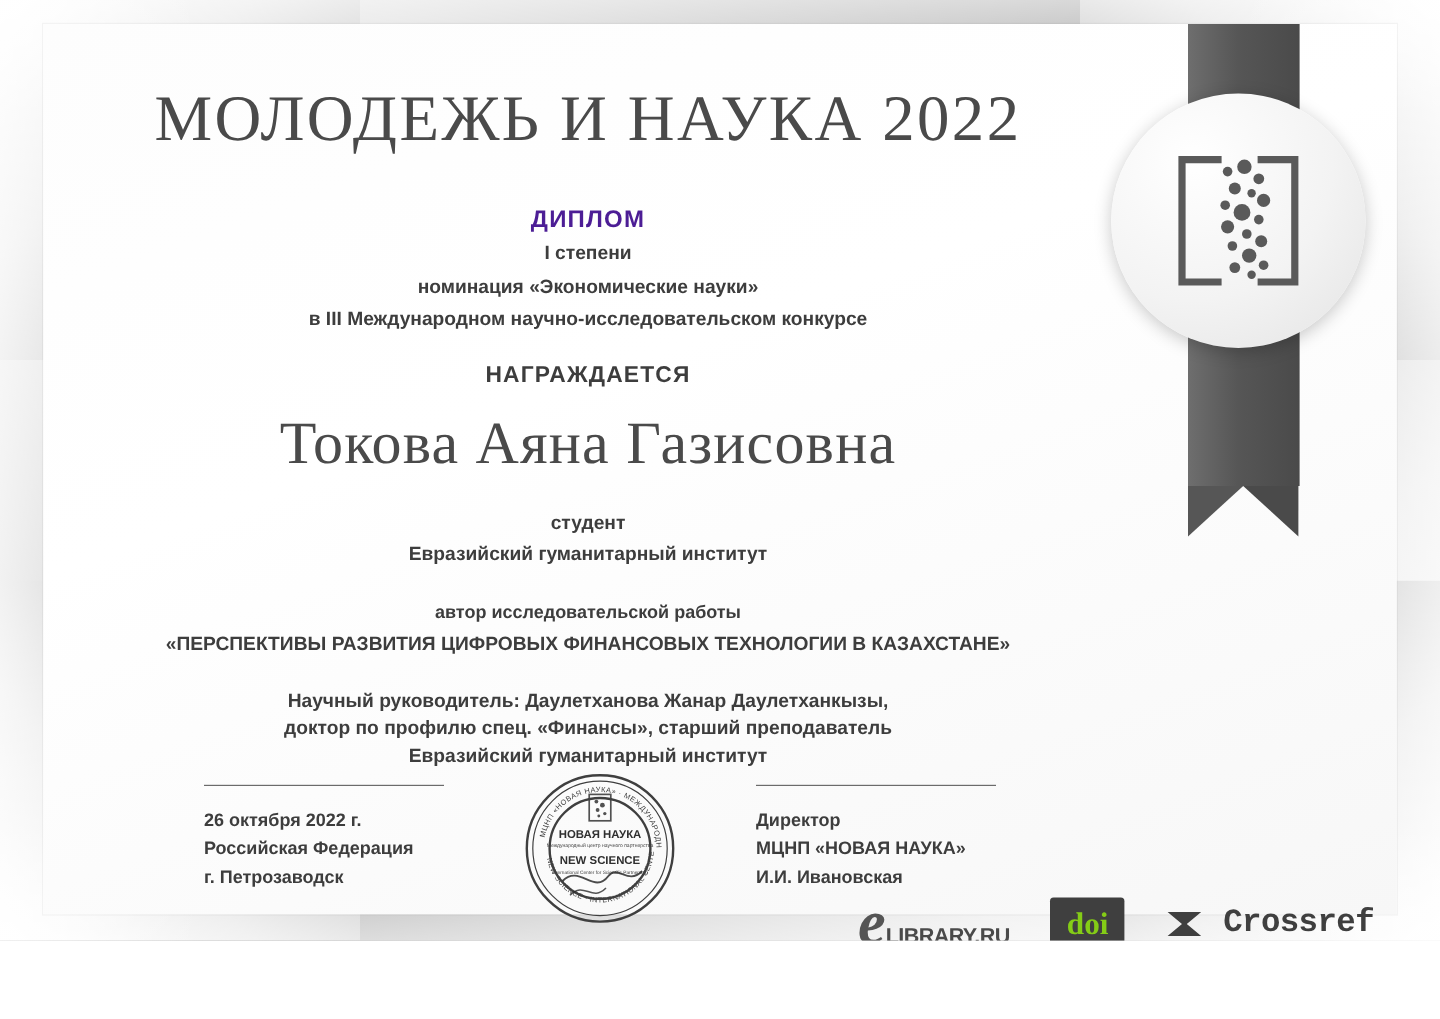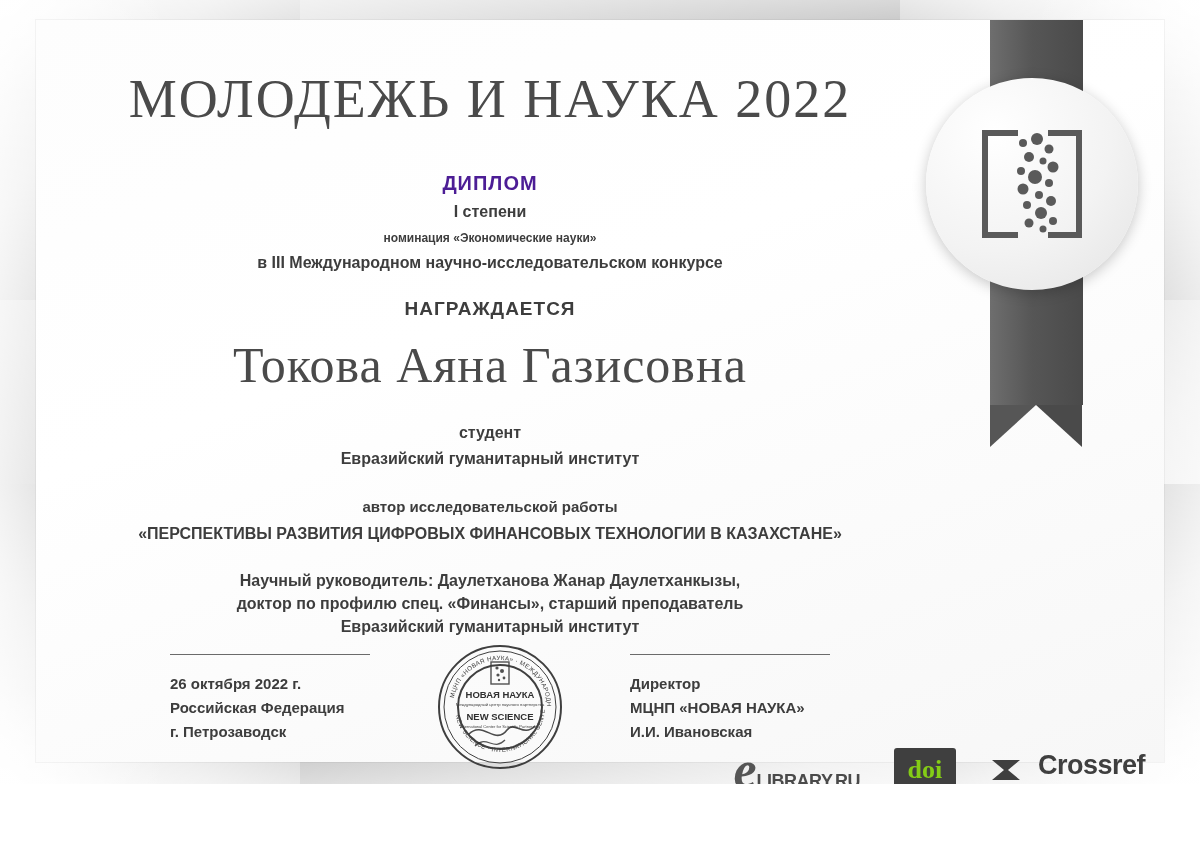--- a/index.html
+++ b/index.html
@@ -114,21 +114,21 @@
     color: #4c1d95;
   }
   .degree {
     margin-top: 8px;
     font-size: 16px;
     font-weight: bold;
     color: #3d3d3d;
   }
   .nomination {
     margin-top: 10px;
-    font-size: 12px;
+    font-size: 16px;
     font-weight: bold;
     color: #3d3d3d;
   }
   .contest {
     margin-top: 9px;
     font-size: 16px;
     font-weight: bold;
     color: #3d3d3d;
   }
   .awarded-word {
@@ -252,21 +252,23 @@
     color: #84cc16;
     width: 62px;
     height: 44px;
     border-radius: 3px;
     font-family: "Liberation Serif", serif;
     font-size: 26px;
     font-weight: bold;
   }
   .logo-crossref {
     display: flex;
+    align-items: center;
     gap: 8px;
+    font-family: Liberation Mono, monospace;
   }
   .logo-crossref .mark {
     width: 40px; height: 40px;
     position: relative;
   }
   .logo-crossref .txt {
     font-size: 27px;
     font-weight: bold;
     color: #3f3f3f;
     letter-spacing: -0.5px;

